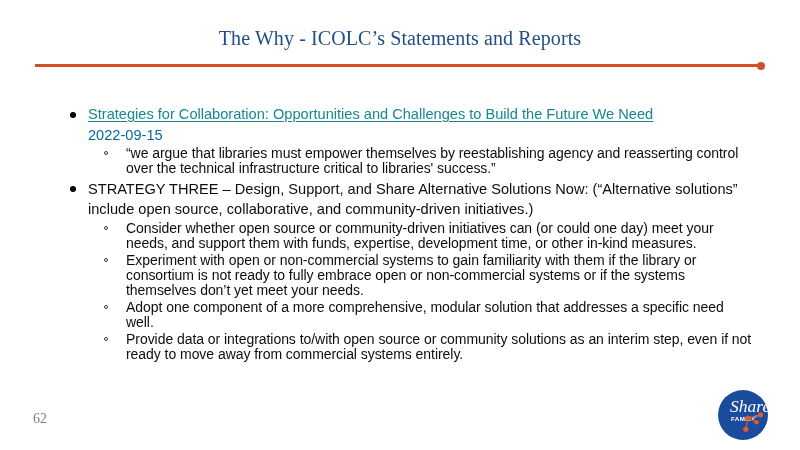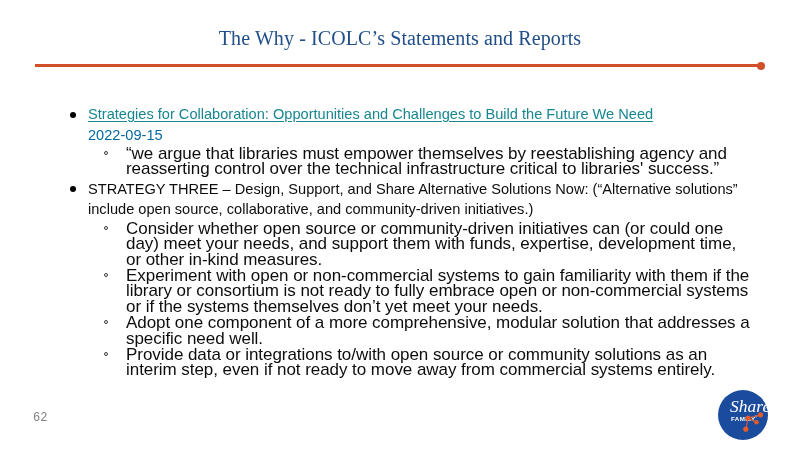--- a/index.html
+++ b/index.html
@@ -115,21 +115,21 @@
 
   ul.lvl2 {
     list-style: none;
     margin: 1px 0 2px 0;
     padding: 0;
   }
   li.bullet2 {
     position: relative;
     padding-left: 38px;
     margin: 0 0 1px 0;
-    font-size: 17px;
+    font-size: 14px;
     line-height: 15.4px;
     color: #0d0d0d;
     letter-spacing: -0.05px;
   }
   li.bullet2::before {
     content: "";
     position: absolute;
     left: 16px;
     top: 5px;
     width: 4.2px;
@@ -140,23 +140,23 @@
     box-sizing: border-box;
   }
 
   .gap-after-1 { margin-bottom: 5px; }
 
   
   .page-number {
     position: absolute;
     left: 33px;
     top: 411px;
-    font-size: 12px;
+    font-size: 14px;
     color: #808080;
-    font-family: Liberation Mono, monospace;
+    font-family: Liberation Serif, serif;
   }
 
   
   .logo {
     position: absolute;
     left: 717px;
     top: 389px;
     width: 52px;
     height: 52px;
   }

